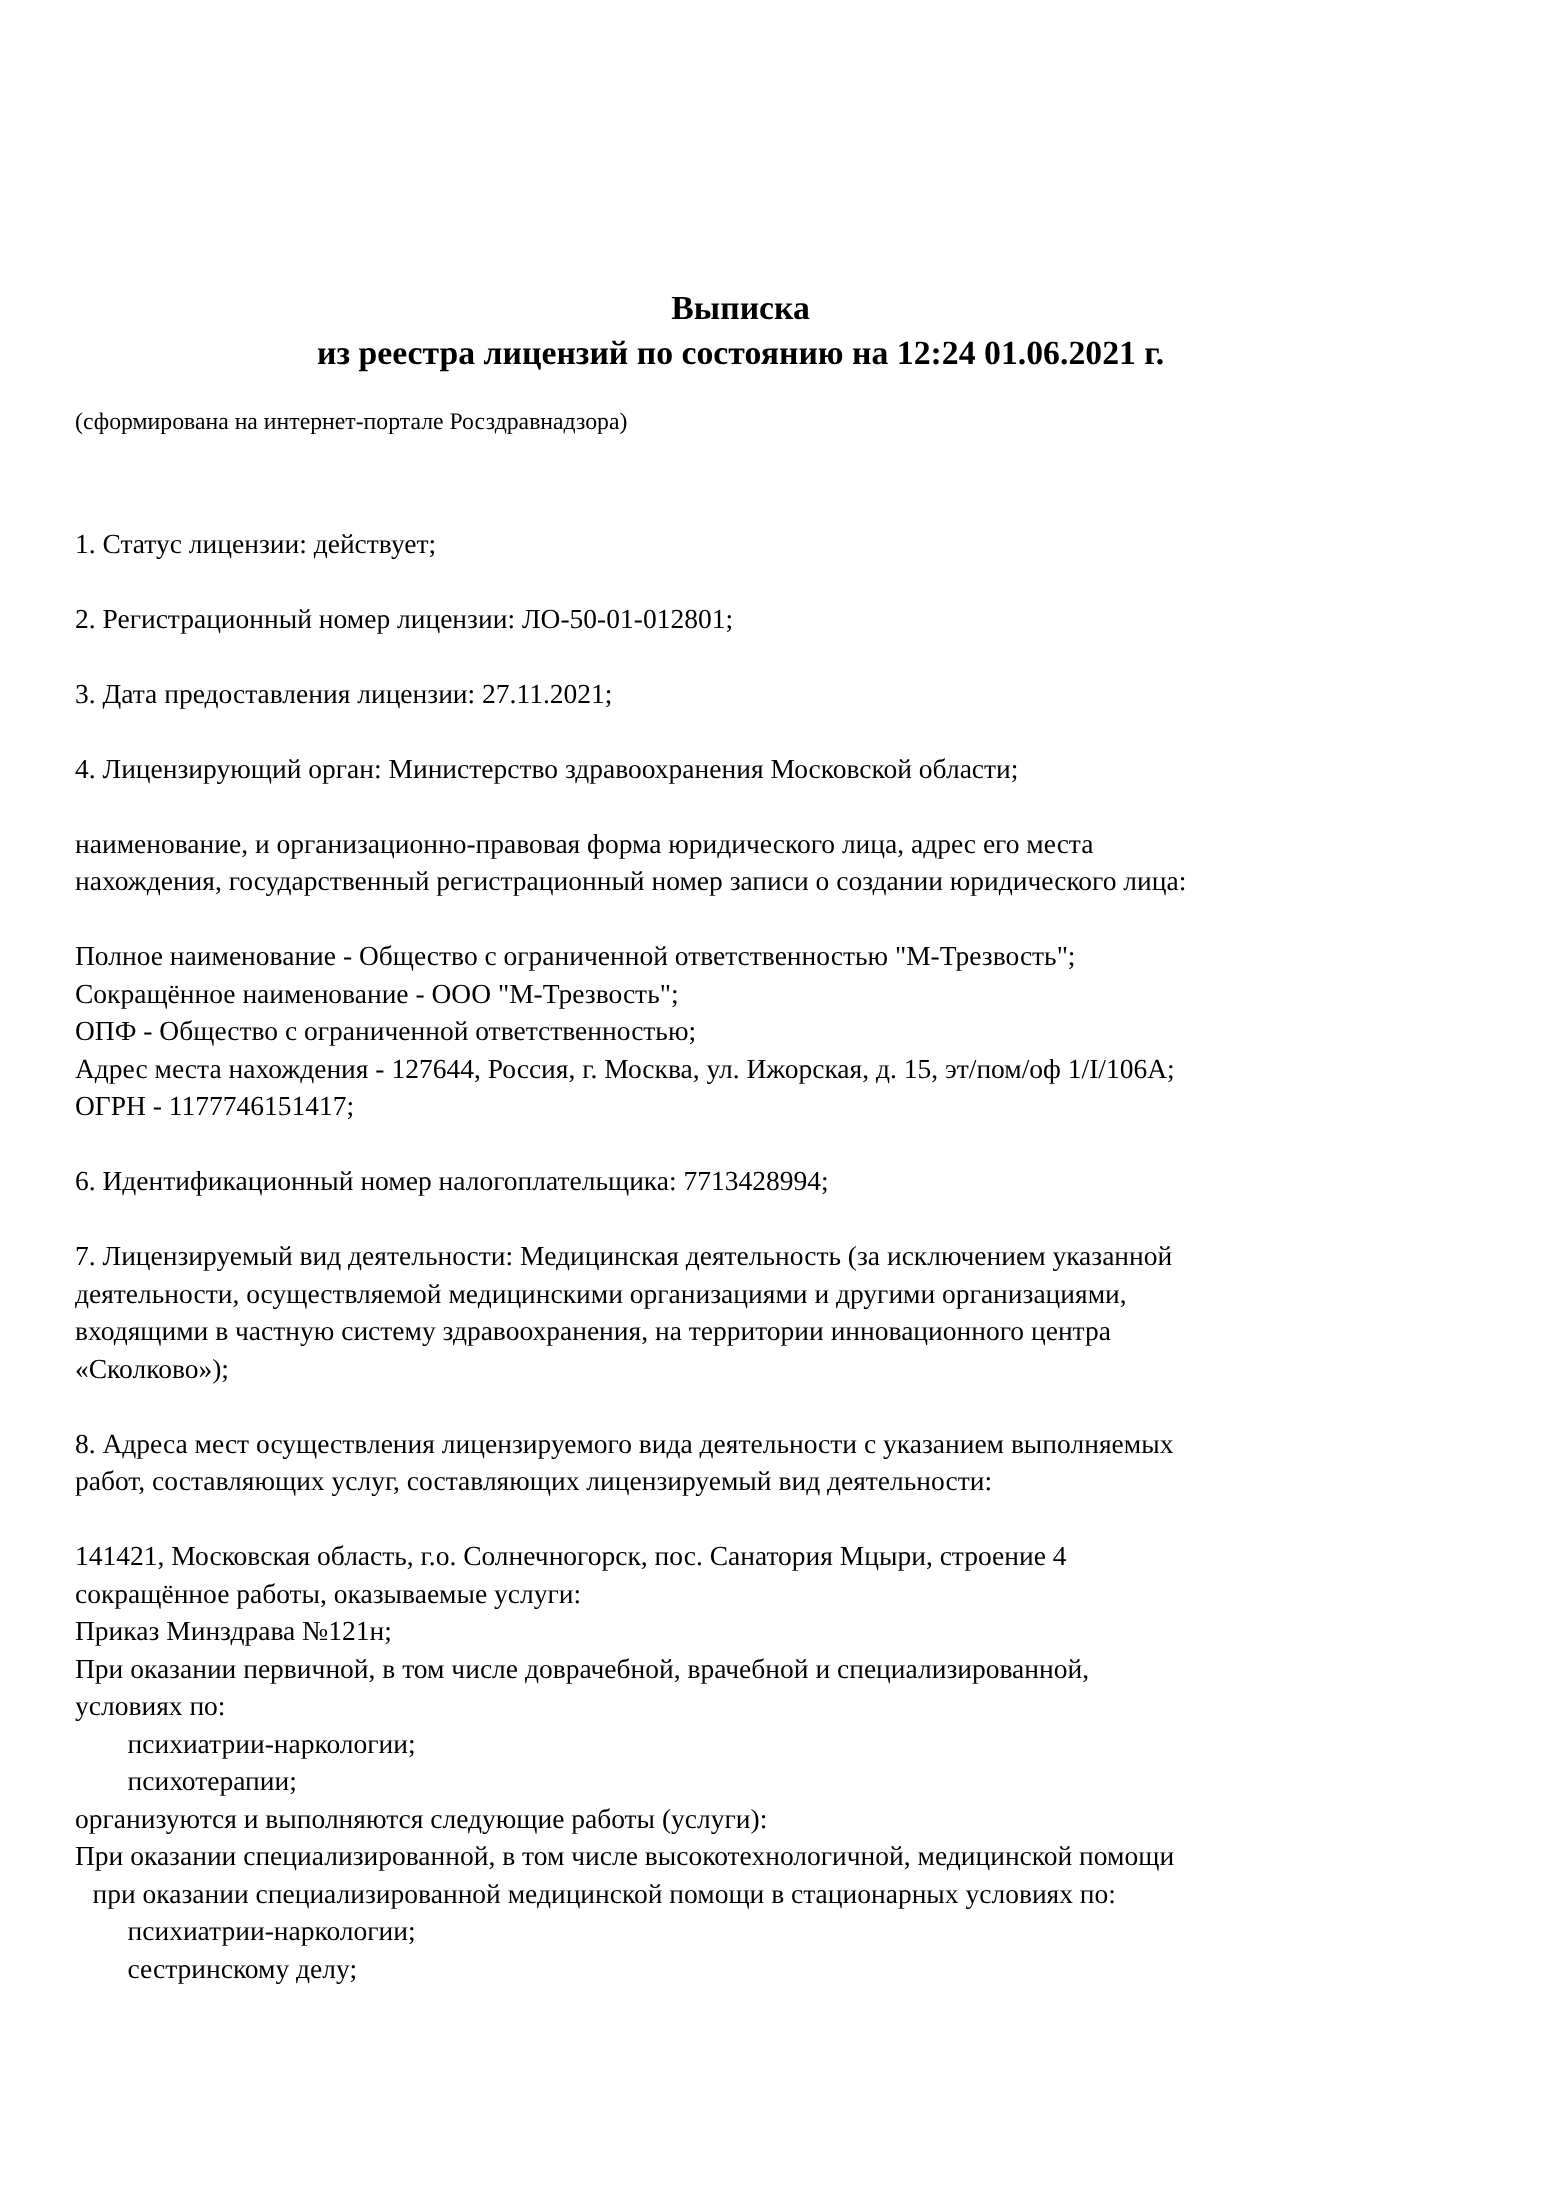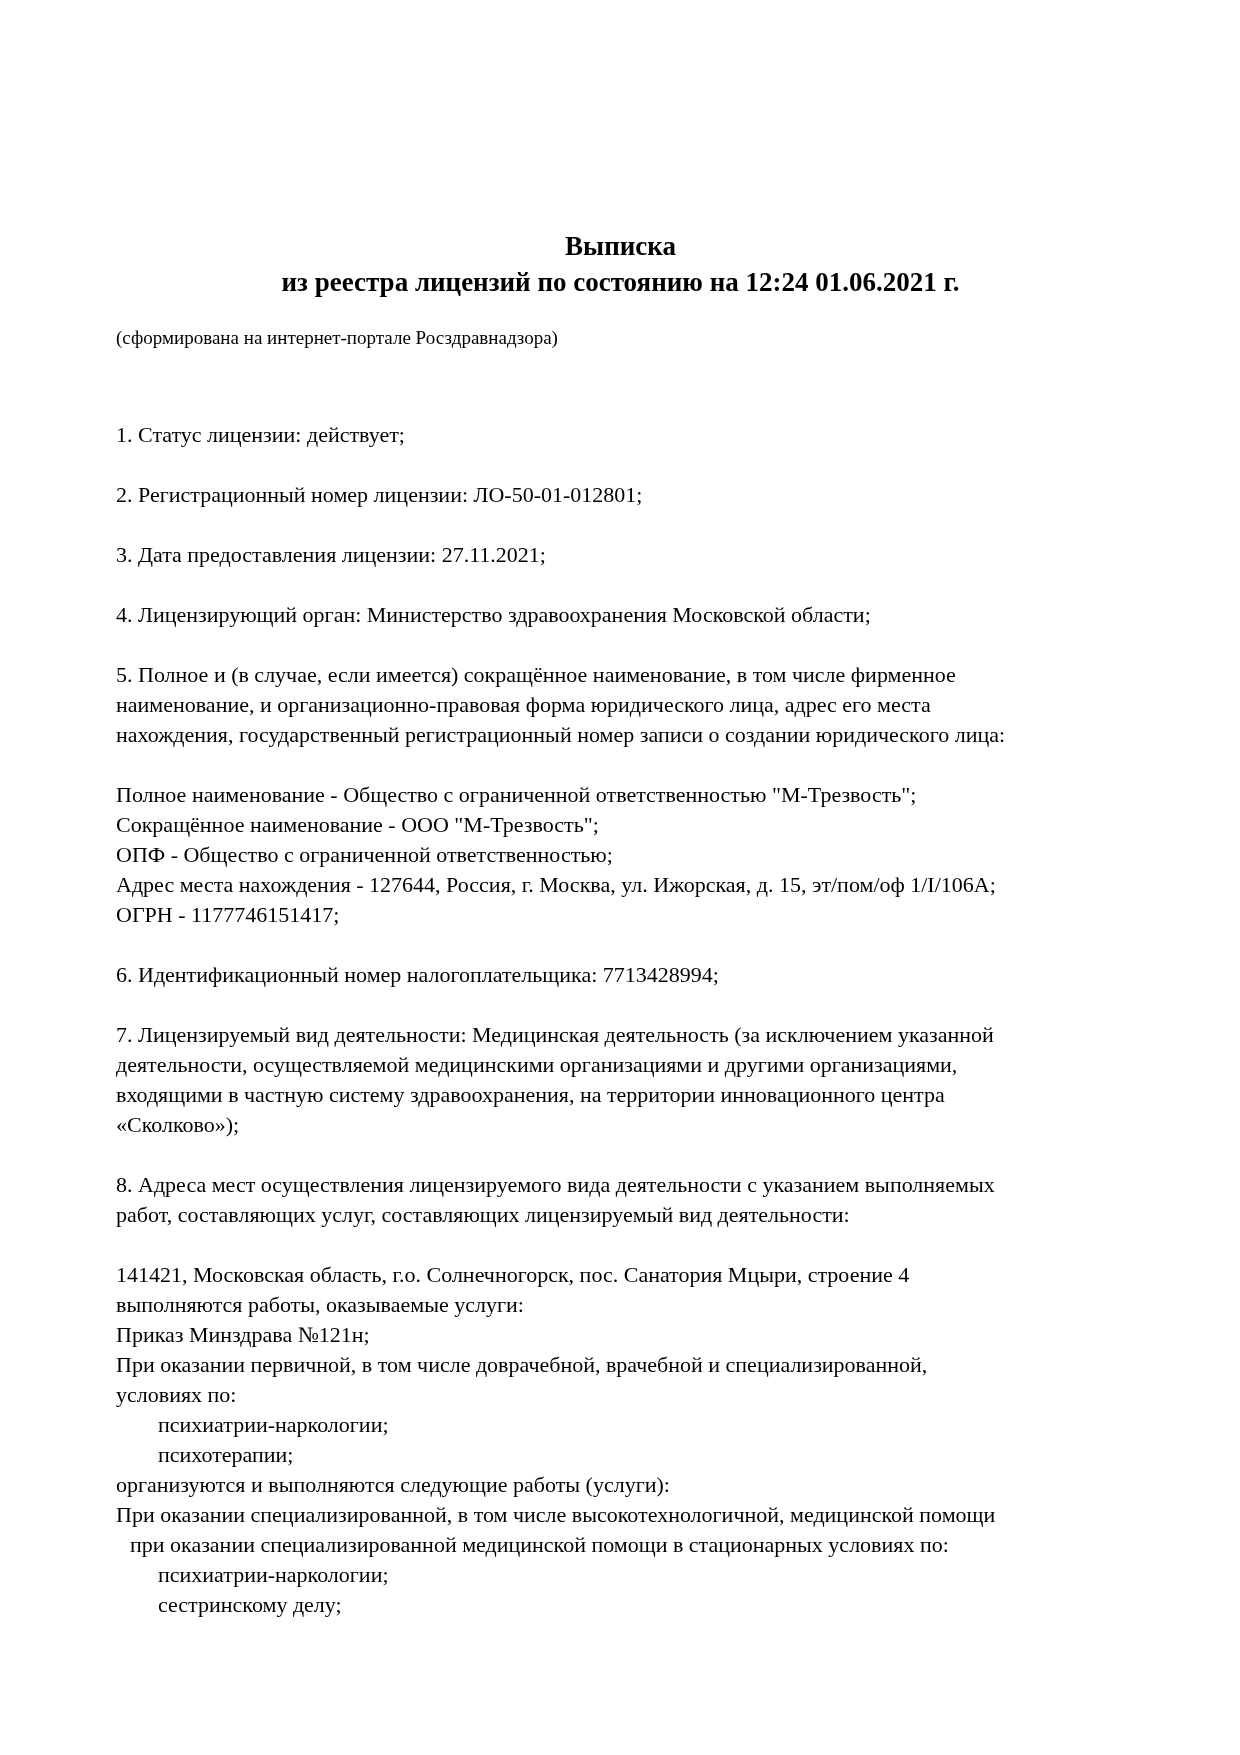--- a/index.html
+++ b/index.html
@@ -8,21 +8,21 @@
     height: 1755px;
     background: #ffffff;
     font-family: "Liberation Serif", serif;
     color: #000000;
     overflow: hidden;
   }
   .page {
     width: 1240px;
     height: 1654px;
     box-sizing: border-box;
-    padding: 228px 115px 0 116px;
+    padding: 228px 115px 0 60px;
     background: #ffffff;
   }
   .doc-title {
     text-align: center;
     font-weight: bold;
     font-size: 27px;
     line-height: 36px;
   }
   .doc-subtitle {
     font-size: 19px;
@@ -59,21 +59,20 @@
       <div class="block">
         <div class="line ind0">2. Регистрационный номер лицензии: ЛО-50-01-012801;</div>
       </div>
       <div class="block">
         <div class="line ind0">3. Дата предоставления лицензии: 27.11.2021;</div>
       </div>
       <div class="block">
         <div class="line ind0">4. Лицензирующий орган: Министерство здравоохранения Московской области;</div>
       </div>
       <div class="block">
-        <div class="line ind0">5. Полное и (в случае, если имеется) сокращённое наименование, в том числе фирменное</div>
         <div class="line ind0">наименование, и организационно-правовая форма юридического лица, адрес его места</div>
         <div class="line ind0">нахождения, государственный регистрационный номер записи о создании юридического лица:</div>
       </div>
       <div class="block">
         <div class="line ind0">Полное наименование - Общество с ограниченной ответственностью "М-Трезвость";</div>
         <div class="line ind0">Сокращённое наименование - ООО "М-Трезвость";</div>
         <div class="line ind0">ОПФ - Общество с ограниченной ответственностью;</div>
         <div class="line ind0">Адрес места нахождения - 127644, Россия, г. Москва, ул. Ижорская, д. 15, эт/пом/оф 1/I/106А;</div>
         <div class="line ind0">ОГРН - 1177746151417;</div>
       </div>
@@ -85,21 +84,21 @@
         <div class="line ind0">деятельности, осуществляемой медицинскими организациями и другими организациями,</div>
         <div class="line ind0">входящими в частную систему здравоохранения, на территории инновационного центра</div>
         <div class="line ind0">«Сколково»);</div>
       </div>
       <div class="block">
         <div class="line ind0">8. Адреса мест осуществления лицензируемого вида деятельности с указанием выполняемых</div>
         <div class="line ind0">работ, составляющих услуг, составляющих лицензируемый вид деятельности:</div>
       </div>
       <div class="block">
         <div class="line ind0">141421, Московская область, г.о. Солнечногорск, пос. Санатория Мцыри, строение 4</div>
-        <div class="line ind0">выполняются работы, оказываемые услуги:</div>
+        <div class="line ind0">сокращённое работы, оказываемые услуги:</div>
         <div class="line ind0">Приказ Минздрава №121н;</div>
         <div class="line ind0">При оказании первичной, в том числе доврачебной, врачебной и специализированной,</div>
         <div class="line ind0">условиях по:</div>
         <div class="line ind2">психиатрии-наркологии;</div>
         <div class="line ind2">психотерапии;</div>
         <div class="line ind0">организуются и выполняются следующие работы (услуги):</div>
         <div class="line ind0">При оказании специализированной, в том числе высокотехнологичной, медицинской помощи</div>
         <div class="line ind1">при оказании специализированной медицинской помощи в стационарных условиях по:</div>
         <div class="line ind2">психиатрии-наркологии;</div>
         <div class="line ind2">сестринскому делу;</div>

